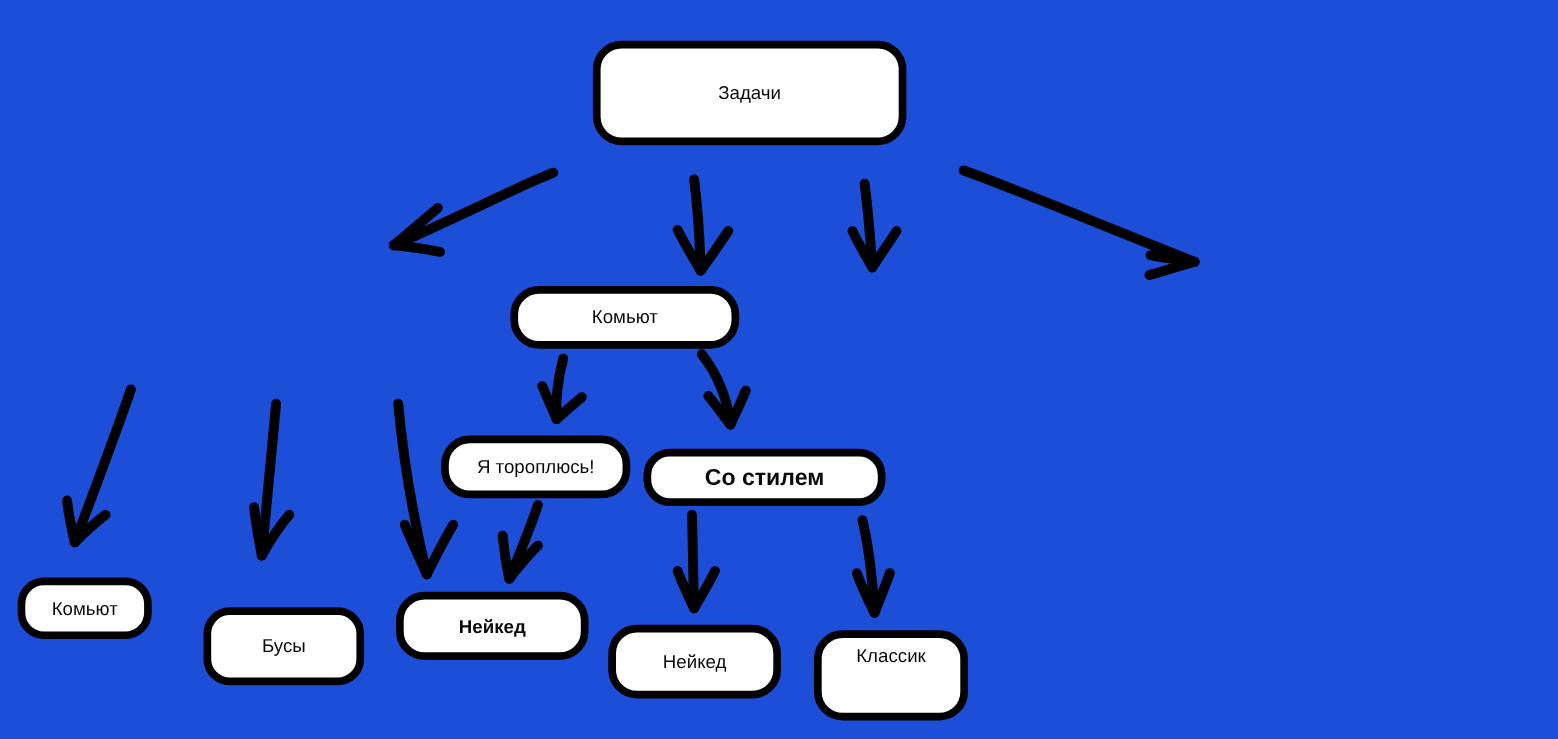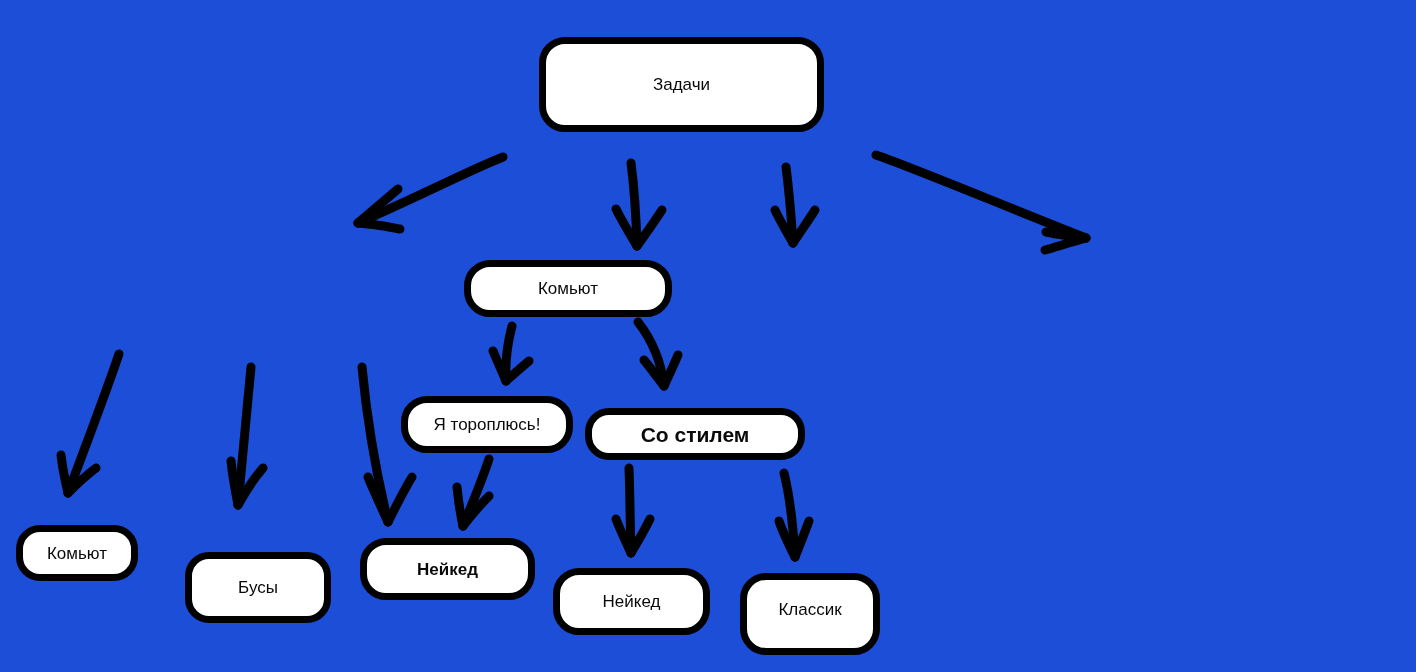--- a/index.html
+++ b/index.html
@@ -149,17 +149,17 @@
 
   <div class="node" style="left:360px; top:538px; width:175px; height:62px; border-radius:26px;font-weight:bold;">
     <span class="node-label" style="font-size:17px;">Нейкед</span>
   </div>
 
   <div class="node" style="left:553px; top:568px; width:157px; height:67px; border-radius:26px;">
     <span class="node-label" style="font-size:17px;">Нейкед</span>
   </div>
 
   <div class="node" style="left:740px; top:573px; width:140px; height:82px; border-radius:26px;
-              align-items:flex-start; padding-top:21px;">
+              align-items:flex-start; padding-top:8px;">
     <span class="node-label" style="font-size:17px;">Классик</span>
   </div>
 
 </div>
 
 </body></html>

